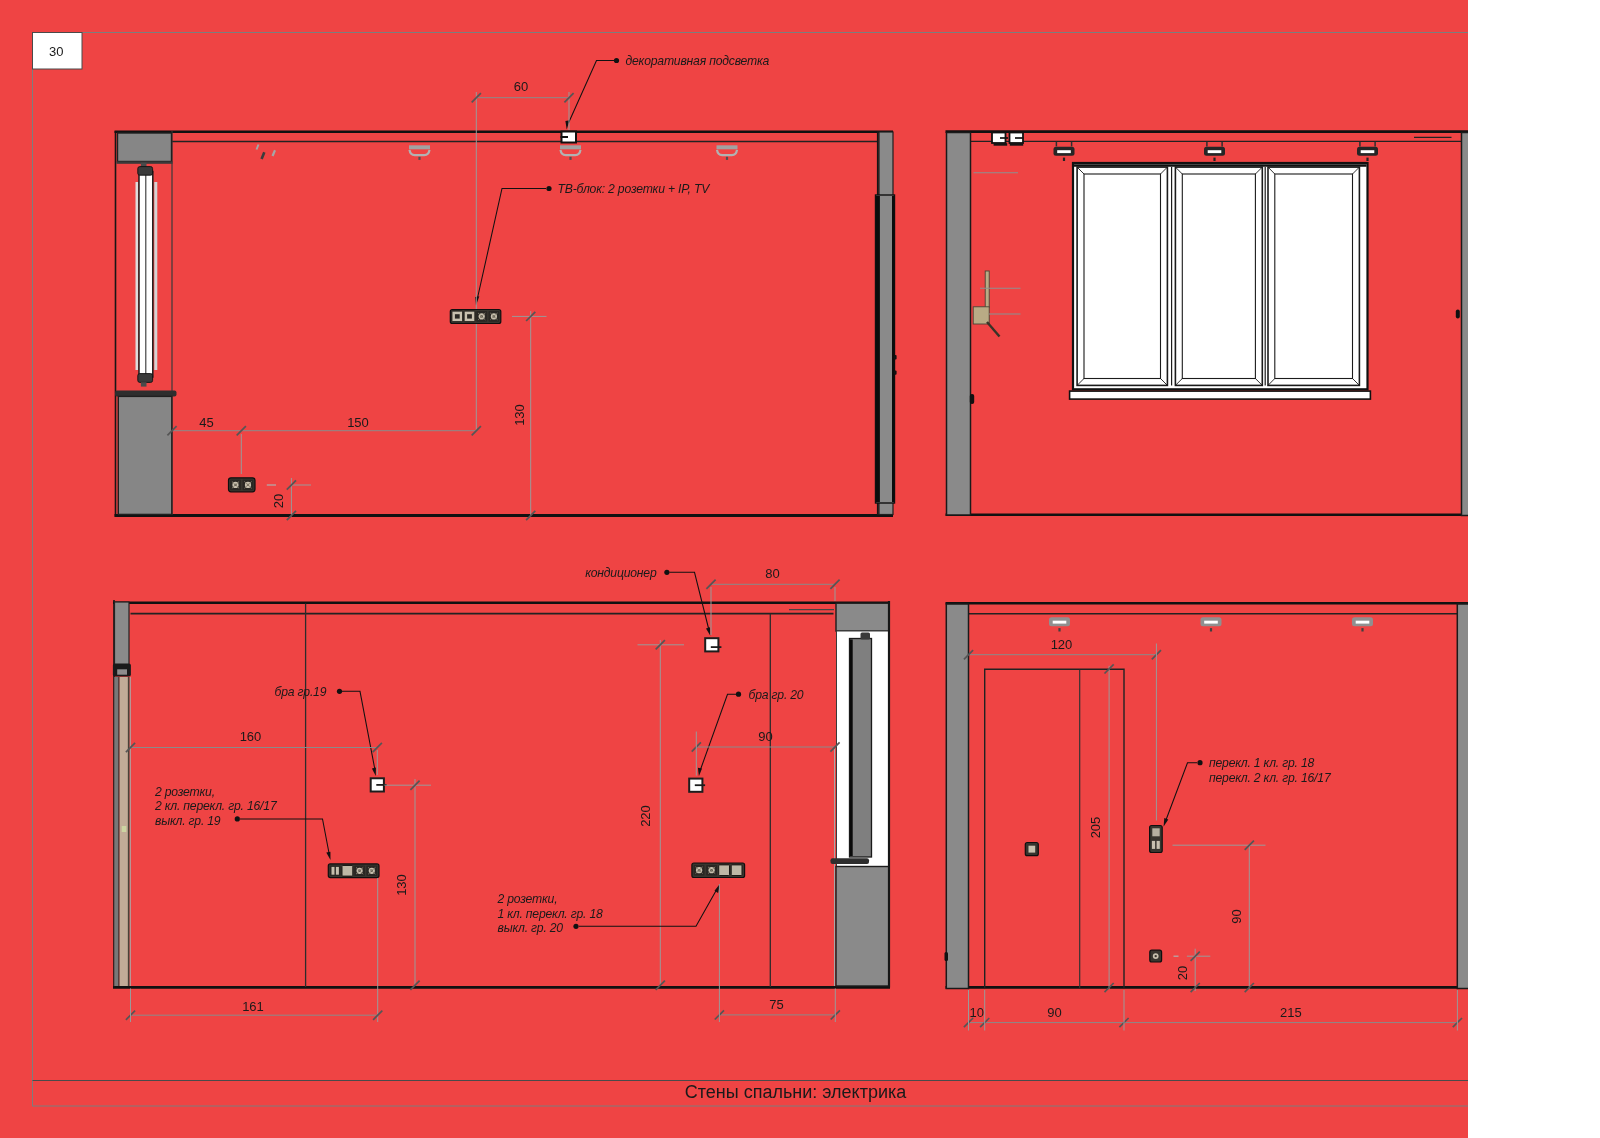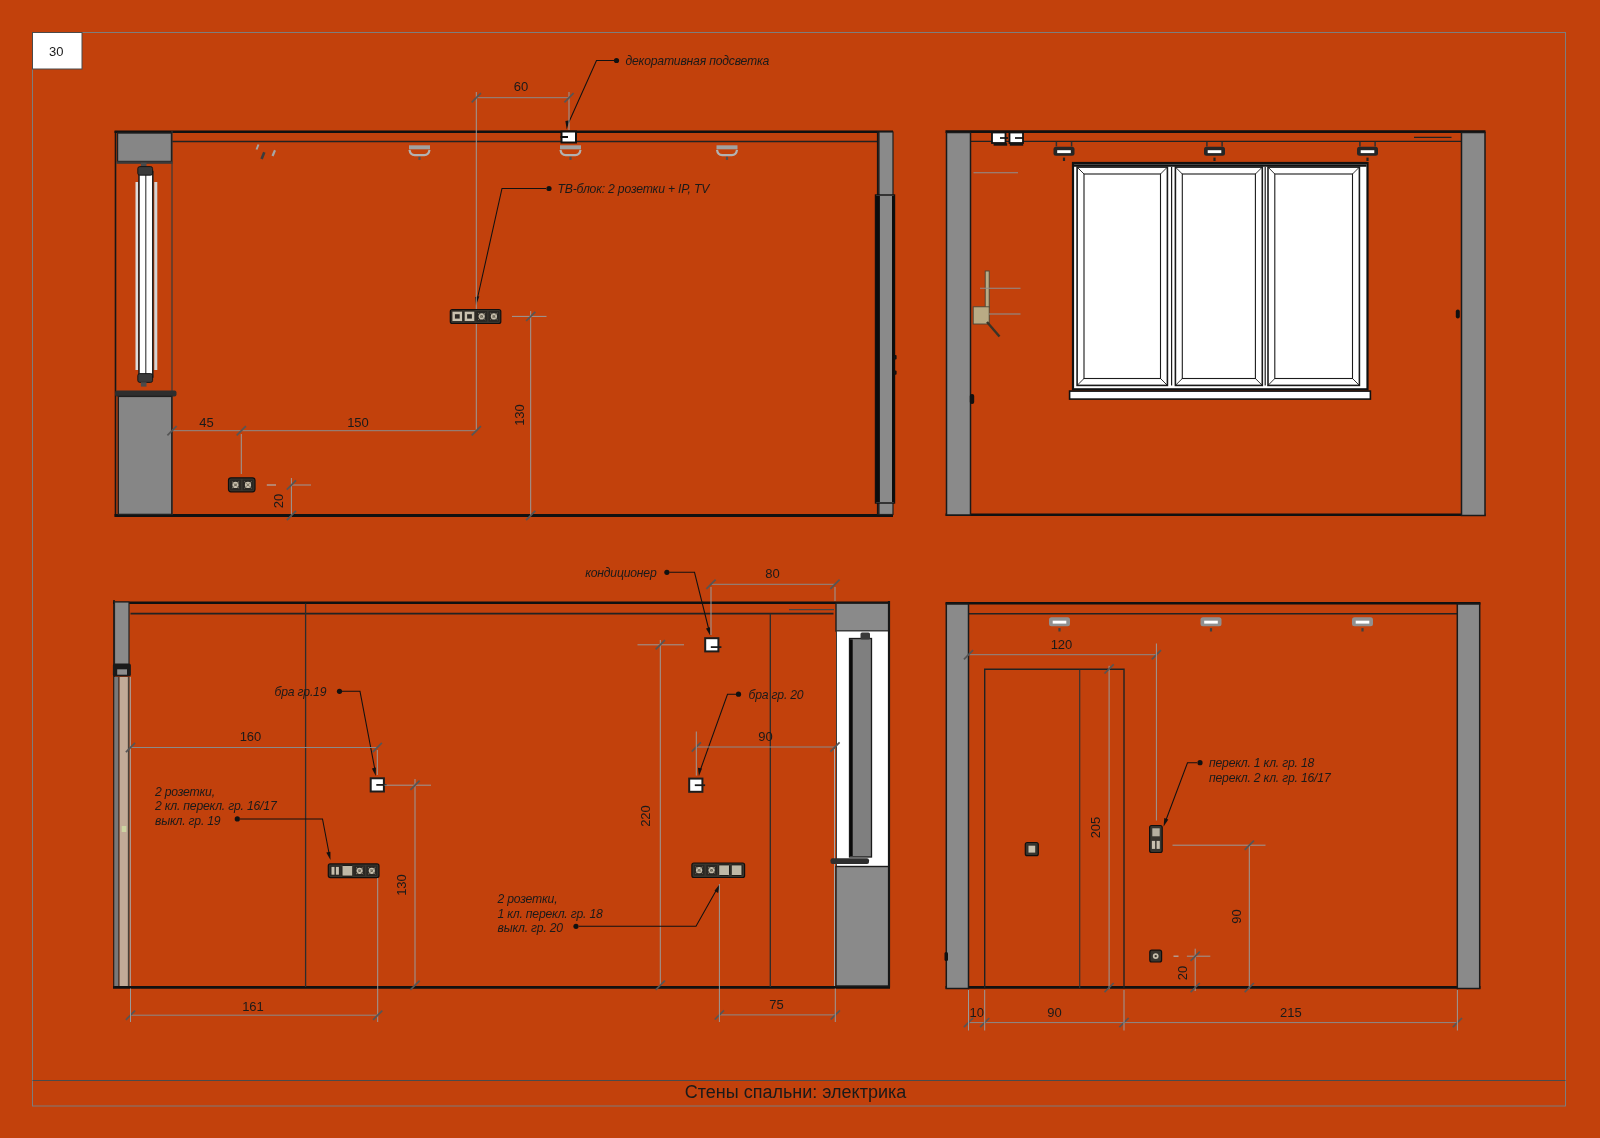--- a/index.html
+++ b/index.html
@@ -1,16 +1,16 @@
 <!DOCTYPE html>
 <html><head>
 <meta charset="utf-8">
 <style>
   html,body{margin:0;padding:0;background:#fff;}
-  .page{position:relative;width:1600px;height:1138px;background:#c2410c;overflow:hidden;will-change:transform;text-decoration:underline;}
+  .page{position:relative;width:1468px;height:1138px;background:#ef4444;overflow:hidden;will-change:transform;text-decoration:underline;}
   svg{position:absolute;left:0;top:0;}
   text{font-family:"Liberation Sans",sans-serif;fill:#1a1a1a;}
   .dim{font-size:13px;}
   .lbl{font-size:12.2px;font-style:italic;letter-spacing:-0.2px;}
   .ttl{font-size:18px;}
 </style>
 </head>
 <body>
 <div class="page">
 <svg width="1600" height="1138" viewBox="0 0 1600 1138">

